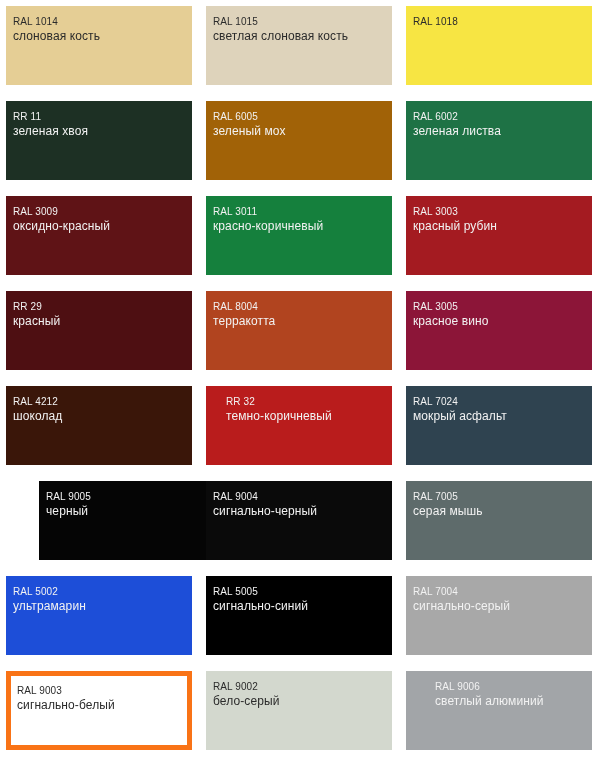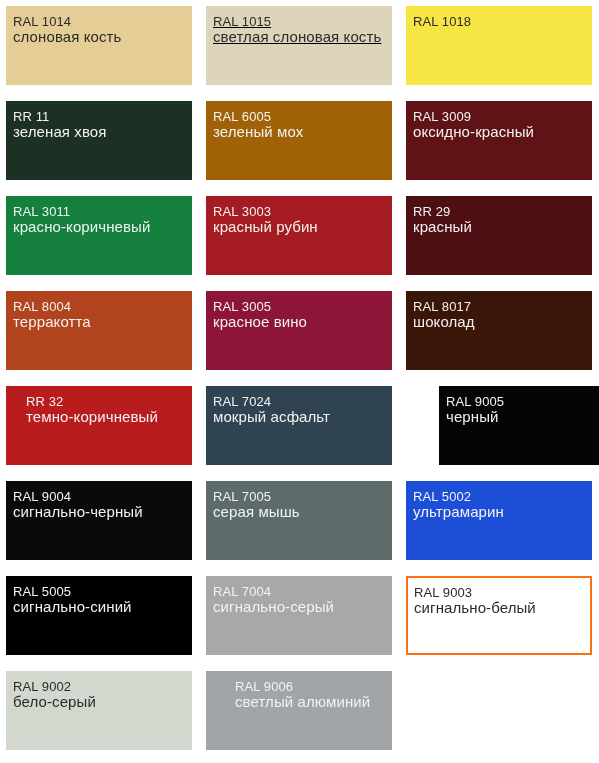--- a/index.html
+++ b/index.html
@@ -33,33 +33,33 @@
   .swatch {
     position: relative;
     width: 186px;
     height: 79px;
     box-sizing: border-box;
     padding: 8px 0 0 7px;
     overflow: hidden;
   }
 
   .swatch.bordered {
-    border: 2px solid #f97316;
+    border: 5px solid #f97316;
     padding: 7px 0 0 6px;
   }
 
   .swatch-code {
-    font-size: 13px;
+    font-size: 10px;
     line-height: 15px;
     letter-spacing: 0.1px;
     white-space: nowrap;
   }
 
   .swatch-name {
-    font-size: 15px;
+    font-size: 12px;
     line-height: 15px;
     letter-spacing: 0.1px;
     white-space: nowrap;
   }
 
   .text-dark .swatch-code,
   .text-dark .swatch-name {
     color: #2b2b2b;
   }
 
@@ -69,34 +69,38 @@
   }
 </style>
 </head>
 <body>
 
 <div id="palette-grid">
     <div class="swatch text-dark" style="background: rgb(229, 206, 149);">
       <div class="swatch-code">RAL 1014</div>
       <div class="swatch-name">слоновая кость</div>
     </div>
-    <div class="swatch text-dark" style="background: rgb(222, 211, 187); text-decoration: underline;">
+    <div class="swatch text-dark" style="background: rgb(222, 211, 187);">
       <div class="swatch-code">RAL 1015</div>
       <div class="swatch-name">светлая слоновая кость</div>
     </div>
     <div class="swatch text-dark" style="background: rgb(247, 229, 67);">
       <div class="swatch-code">RAL 1018</div>
     </div>
     <div class="swatch text-light" style="background: rgb(29, 48, 36);">
       <div class="swatch-code">RR 11</div>
       <div class="swatch-name">зеленая хвоя</div>
     </div>
     <div class="swatch text-light" style="background: #a16207;">
       <div class="swatch-code">RAL 6005</div>
       <div class="swatch-name">зеленый мох</div>
+    </div>
+    <div class="swatch text-light" style="background: rgb(30, 114, 69);">
+      <div class="swatch-code">RAL 6002</div>
+      <div class="swatch-name">зеленая листва</div>
     </div>
     <div class="swatch text-light" style="background: rgb(95, 19, 22);">
       <div class="swatch-code">RAL 3009</div>
       <div class="swatch-name">оксидно-красный</div>
     </div>
     <div class="swatch text-light" style="background: #15803d;">
       <div class="swatch-code">RAL 3011</div>
       <div class="swatch-name">красно-коричневый</div>
     </div>
     <div class="swatch text-light" style="background: rgb(164, 27, 33);">
@@ -109,21 +113,21 @@
     </div>
     <div class="swatch text-light" style="background: rgb(177, 68, 31);">
       <div class="swatch-code">RAL 8004</div>
       <div class="swatch-name">терракотта</div>
     </div>
     <div class="swatch text-light" style="background: rgb(140, 21, 56);">
       <div class="swatch-code">RAL 3005</div>
       <div class="swatch-name">красное вино</div>
     </div>
     <div class="swatch text-light" style="background: rgb(58, 22, 9);">
-      <div class="swatch-code">RAL 8017</div>
+      <div class="swatch-code">RAL 4212</div>
       <div class="swatch-name">шоколад</div>
     </div>
     <div class="swatch text-light" style="background: #b91c1c; padding-left: 20px;">
       <div class="swatch-code">RR 32</div>
       <div class="swatch-name">темно-коричневый</div>
     </div>
     <div class="swatch text-light" style="background: rgb(47, 67, 80);">
       <div class="swatch-code">RAL 7024</div>
       <div class="swatch-name">мокрый асфальт</div>
     </div>

